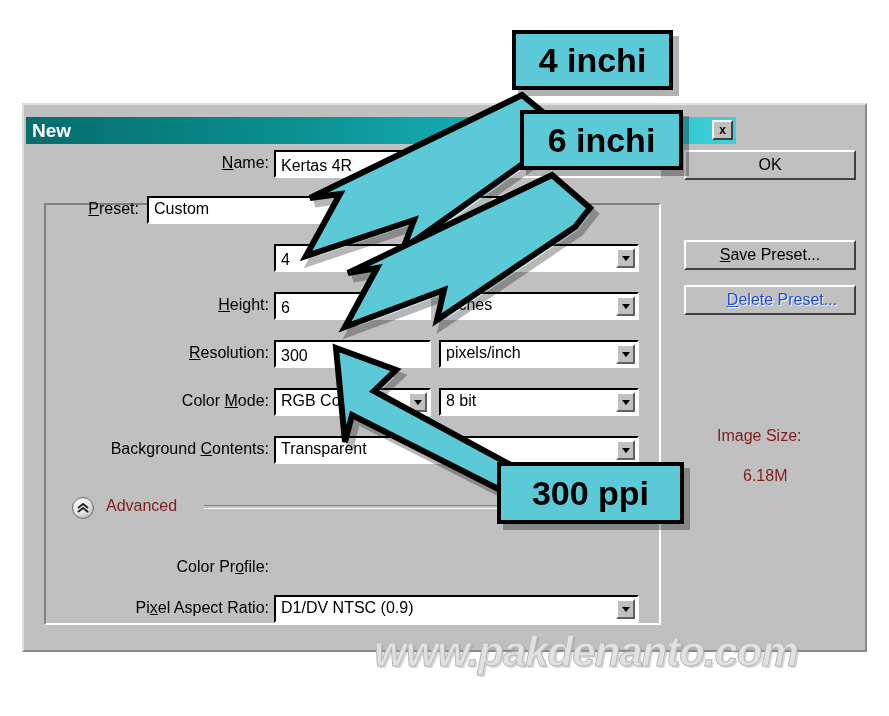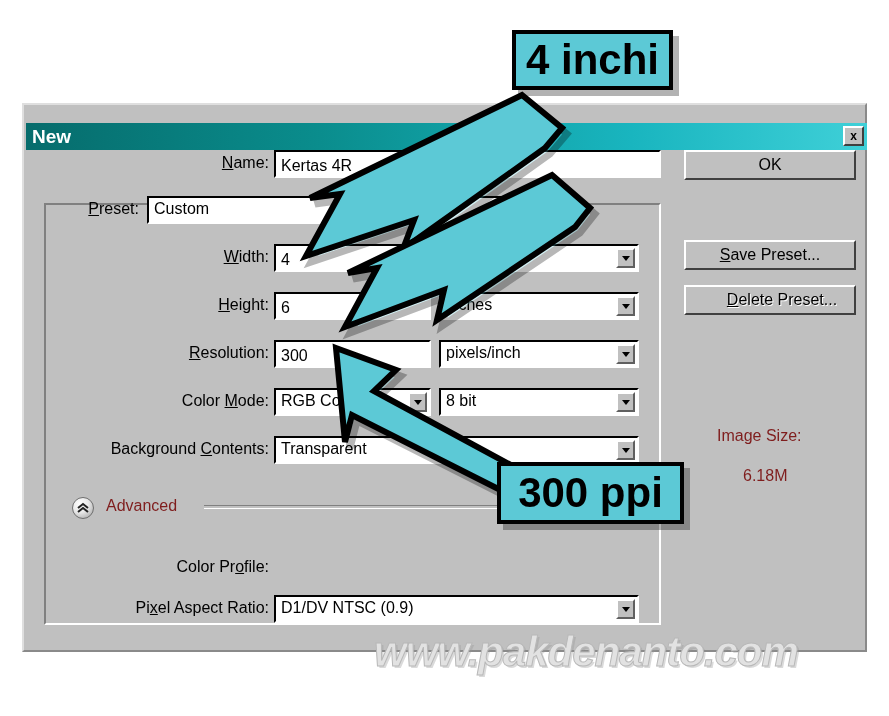--- a/index.html
+++ b/index.html
@@ -17,22 +17,22 @@
     left: 22px; top: 103px;
     width: 845px; height: 549px;
     background: #c0c0c0;
     border-top: 2px solid #dfdfdf;
     border-left: 2px solid #dfdfdf;
     border-right: 2px solid #8a8a8a;
     border-bottom: 2px solid #8a8a8a;
     box-sizing: border-box;
   }
   .titlebar {
-    position: absolute; left: 2px; top: 18px;
-    width: 841px; height: 27px;
+    position: absolute; left: 2px; top: 12px;
+    width: 710px; height: 27px;
     background: linear-gradient(to right, #066c6c 0%, #0a8d8d 35%, #19b5bf 72%, #3fd0d8 100%);
   }
   .title-text {
     position: absolute; left: 6px; top: 3px;
     color: #ffffff;
     font-size: 19px;
     font-weight: bold;
     letter-spacing: 0px;
     font-family: "Liberation Sans", sans-serif;
   }
@@ -117,21 +117,21 @@
     background: #c0c0c0;
     border-top: 2px solid #ffffff;
     border-left: 2px solid #ffffff;
     border-right: 2px solid #404040;
     border-bottom: 2px solid #404040;
     box-sizing: border-box;
     display: flex; align-items: center; justify-content: center;
     font-size: 16px; color: #000000;
     font-family: "Liberation Sans", sans-serif;
   }
-  .btn.disabled { color: #000000; text-shadow: 1px 1px 0 #ffffff; padding-left: 24px; }
+  .btn.disabled { color: #1d4ed8; text-shadow: 1px 1px 0 #ffffff; padding-left: 24px; }
   .btn u { text-decoration: underline; }
 
   .groupbox {
     position: absolute;
     border: 2px solid #ffffff;
     border-top-color: #808080;
     border-left-color: #808080;
     box-sizing: border-box;
     background: transparent;
   }
@@ -160,21 +160,21 @@
     font-family: "Liberation Sans", sans-serif;
   }
 
   
   .callout {
     position: absolute;
     background: #5cc9d6;
     border: 4px solid #000000;
     box-sizing: border-box;
     display: flex; align-items: center; justify-content: center;
-    font-size: 42px;
+    font-size: 34px;
     font-weight: bold;
     color: #000000;
     box-shadow: 6px 6px 0 rgba(0,0,0,0.30);
     font-family: "Liberation Sans", sans-serif;
     z-index: 40;
   }
   .arrow-layer { position: absolute; left:0; top:0; width:889px; height:716px; z-index: 35; pointer-events: none; }
 
   
   .watermark {
@@ -210,21 +210,20 @@
     <div class="field" style="left:250px; top:45px; width:387px; height:28px;">Kertas 4R</div>
 
     <div class="label" style="left:30px; top:95px; width:85px;"><u>P</u>reset:</div>
     <div class="combo" style="left:123px; top:91px; width:390px; height:28px;">
       <span class="val">Custom</span>
       <span class="arrow">
           <i></i>
         </span>
     </div>
 
-    <div class="label" style="left:60px; top:143px; width:185px;"><u>W</u>idth:</div>
     <div class="field" style="left:250px; top:139px; width:157px; height:28px;">4</div>
     <div class="combo" style="left:415px; top:139px; width:200px; height:28px;">
       <span class="val">inches</span>
       <span class="arrow">
           <i></i>
         </span>
     </div>
 
     <div class="label" style="left:60px; top:191px; width:185px;"><u>H</u>eight:</div>
     <div class="field" style="left:250px; top:187px; width:157px; height:28px;">6</div>
@@ -309,17 +308,18 @@
       <path d="M 552 175 L 590 208 L 575 227 L 437 320 L 444 290 L 345 327 L 377 268 L 348 273 Z" fill="#5cc9d6" stroke="#000000" stroke-width="6" stroke-linejoin="miter"></path>
     </g>
 
     <g>
       <path d="M 336 348 L 396 370 L 374 391 L 520 470 L 520 500 L 352 415 L 345 442 Z" fill="#5cc9d6" stroke="#000000" stroke-width="7" stroke-linejoin="miter" transform="translate(5,6)" opacity="0.28"></path>
       <path d="M 336 348 L 396 370 L 374 391 L 520 470 L 520 500 L 352 415 L 345 442 Z" fill="#5cc9d6" stroke="#000000" stroke-width="6" stroke-linejoin="miter"></path>
     </g>
   </svg>
 
   <div class="callout" style="left:512px; top:30px; width:161px; height:60px;">4 inchi</div>
+  <div class="callout" style="left:520px; top:110px; width:163px; height:60px;">6 inchi</div>
   <div class="callout" style="left:497px; top:462px; width:187px; height:62px;">300 ppi</div>
 
   <div class="watermark">www.pakdenanto.com</div>
 
 </div>
 
 </body></html>

